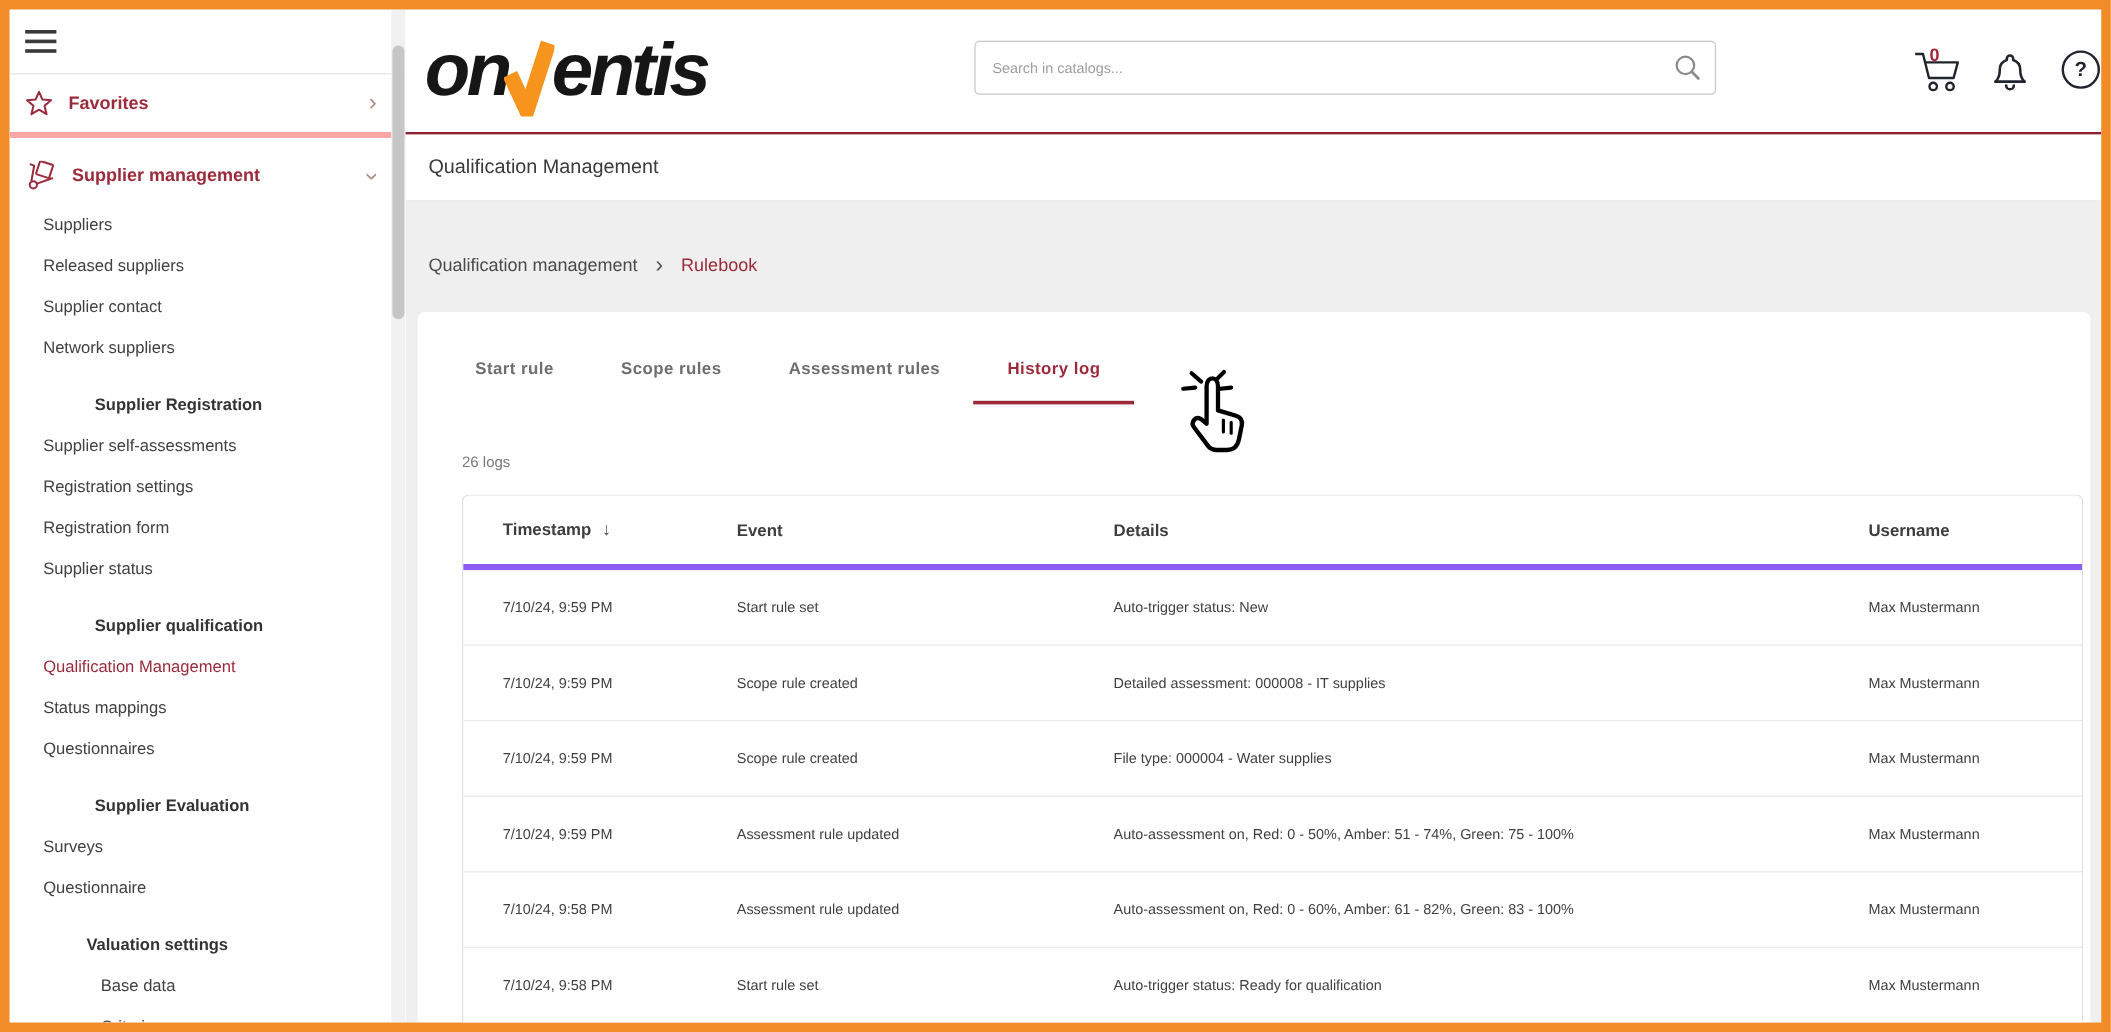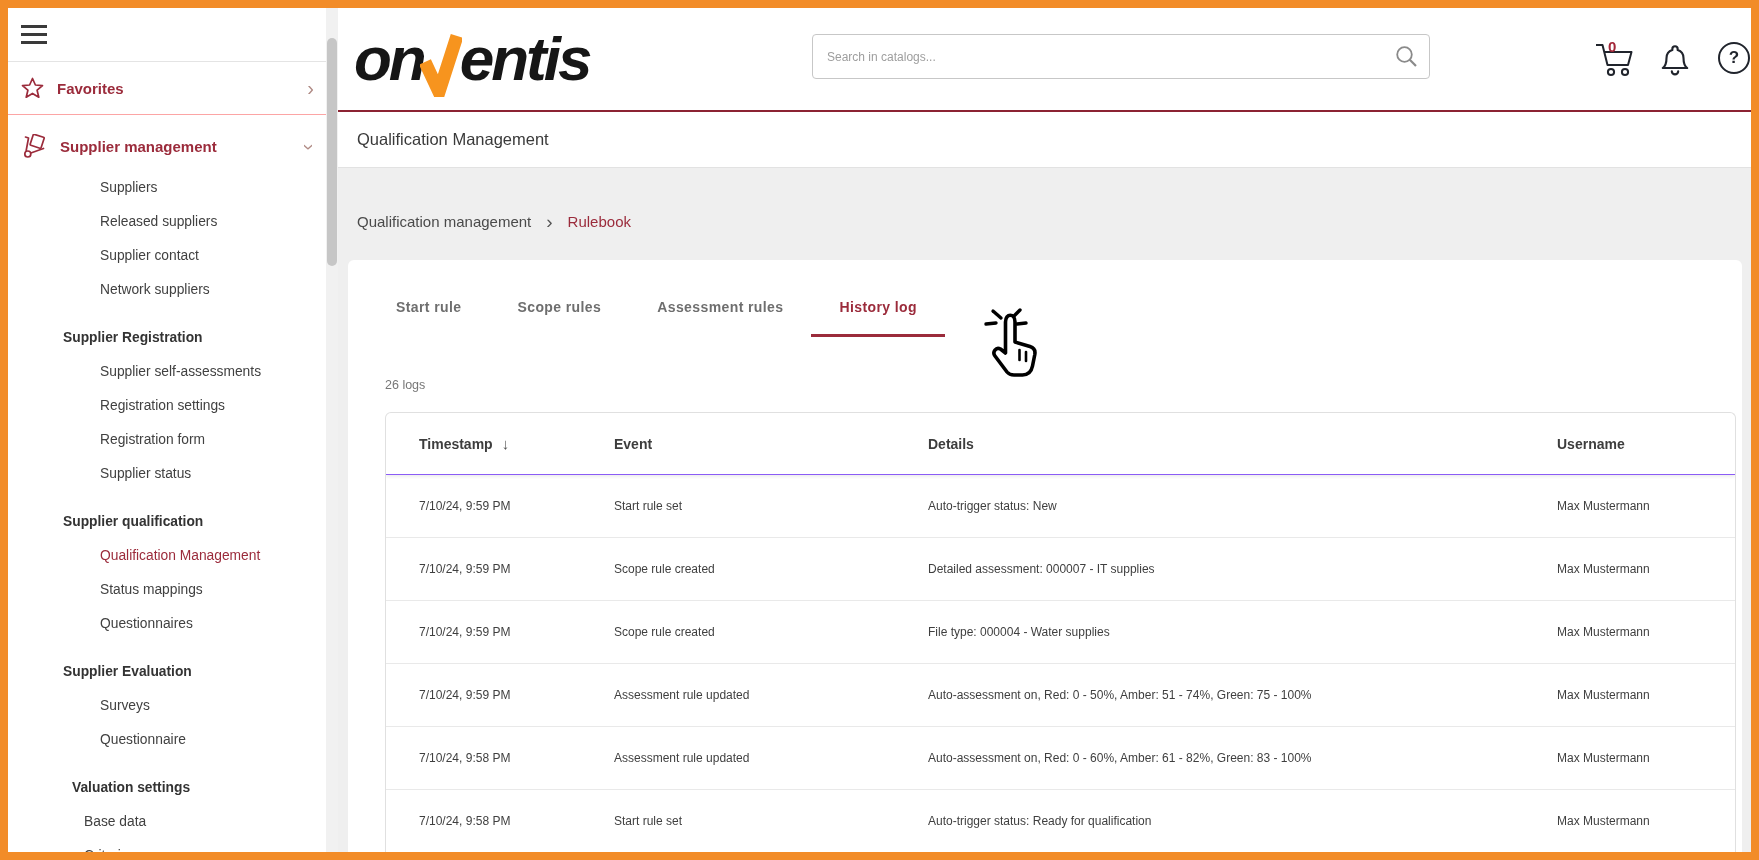--- a/index.html
+++ b/index.html
@@ -13,30 +13,30 @@
   }
   .app { display:flex; height:100%; }
 
   
   .sidebar { width:330px; flex-shrink:0; background:#fff; position:relative; overflow:hidden; }
   .sb-track { position:absolute; right:0; top:0; bottom:0; width:12px; background:#f1f1f1; }
   .sb-thumb { position:absolute; right:1px; top:30px; width:10px; height:228px; background:#c6c6c6; border-radius:6px; }
   .side-top { height:54px; border-bottom:1px solid #e4e4e4; display:flex; align-items:center; padding-left:13px; }
   .burger div { width:26px; height:3px; background:#3a3a3a; margin:5px 0; }
   .fav-row, .root-row { display:flex; align-items:center; padding:0 24px 0 13px; color:#9B2B3B; font-weight:bold; font-size:15px; cursor:pointer; }
-  .fav-row { height:53px; border-bottom:1px solid #fca5a5; }
+  .fav-row { height:53px; border-bottom:5px solid #fca5a5; }
   .root-row { padding-top:15px; height:48px; }
   .fav-row .lbl, .root-row .lbl { margin-left:13px; }
   .chev { margin-left:auto; color:#b08b85; font-size:20px; line-height:1; font-weight:normal; }
   .chev-down { display:inline-block; transform:rotate(90deg); }
   .nav { font-size:13.8px; color:#414141; }
-  .nav .item { display:block; line-height:34px; padding-left:92px; cursor:pointer; white-space:nowrap; }
+  .nav .item { display:block; line-height:34px; padding-left:28px; cursor:pointer; white-space:nowrap; }
   .nav .first-group { margin-top:8px; }
   .nav .sec { margin-top:14px; }
-  .nav .sec-title { line-height:34px; padding-left:55px; font-weight:bold; color:#333; }
+  .nav .sec-title { line-height:34px; padding-left:71px; font-weight:bold; color:#333; }
   .nav .sec.indented .sec-title { padding-left:64px; }
   .nav .sec.indented .item { padding-left:76px; }
   .nav .item.active { color:#9B2B3B; }
 
   
   .main { flex:1; display:flex; flex-direction:column; min-width:0; }
   .topbar { height:104px; background:#fff; border-bottom:2px solid #8C2332; position:relative; display:flex; align-items:center; }
   .logo { display:flex; margin-left:16px; font-style:italic; font-weight:bold; font-size:62px; letter-spacing:-3px; color:#161616; line-height:0.9; user-select:none; }
   .logo svg { margin:0 -2px -10px -4px; }
   .searchbox { position:absolute; left:474px; top:26px; width:618px; height:45px; }
@@ -58,21 +58,21 @@
   
   .panel { margin-top:24px; background:#fff; border-radius:6px 6px 0 0; height:592px; position:relative; }
   .tabs { display:flex; padding:34px 0 0 20px; }
   .tab { padding:0 28px; height:26px; line-height:26px; font-size:14px; font-weight:bold; letter-spacing:0.4px; color:#6e6e6e; cursor:pointer; position:relative; white-space:nowrap; }
   .tab.active { color:#9B2B3B; }
   .tab.active::after { content:""; position:absolute; left:0; right:0; bottom:-17px; height:3px; background:#9B2B3B; }
   .logs-count { margin:58px 0 0 37px; height:18px; font-size:12.5px; color:#777; }
 
   .table { margin:16px 6px 0 37px; border:1px solid #e0e0e0; border-bottom:none; border-radius:6px 6px 0 0; overflow:hidden; background:#fff; }
   .trow { display:grid; grid-template-columns:228px 314px 629px 1fr; align-items:center; }
-  .thead { height:62px; border-bottom:1px solid #8b5cf6; box-shadow:0 2px 3px rgba(0,0,0,0.07); position:relative; z-index:1; font-weight:bold; font-size:14px; color:#3d3d3d; }
+  .thead { height:62px; border-bottom:5px solid #8b5cf6; box-shadow:0 2px 3px rgba(0,0,0,0.07); position:relative; z-index:1; font-weight:bold; font-size:14px; color:#3d3d3d; }
   .tbody-row { height:63px; border-bottom:1px solid #e9e9e9; font-size:12px; color:#3f3f3f; }
   .trow > div:first-child { padding-left:33px; }
   .sort { margin-left:9px; color:#555; font-weight:normal; font-size:15px; }
 
   
   .cursor { position:absolute; left:972px; top:296px; z-index:50; pointer-events:none; }
 </style>
 </head>
 <body>
 
@@ -227,21 +227,21 @@
 
           <div class="trow tbody-row">
             <div>7/10/24, 9:59 PM</div>
             <div>Start rule set</div>
             <div>Auto-trigger status: New</div>
             <div>Max Mustermann</div>
           </div>
           <div class="trow tbody-row">
             <div>7/10/24, 9:59 PM</div>
             <div>Scope rule created</div>
-            <div>Detailed assessment: 000007 - IT supplies</div>
+            <div>Detailed assessment: 000008 - IT supplies</div>
             <div>Max Mustermann</div>
           </div>
           <div class="trow tbody-row">
             <div>7/10/24, 9:59 PM</div>
             <div>Scope rule created</div>
             <div>File type: 000004 - Water supplies</div>
             <div>Max Mustermann</div>
           </div>
           <div class="trow tbody-row">
             <div>7/10/24, 9:59 PM</div>

